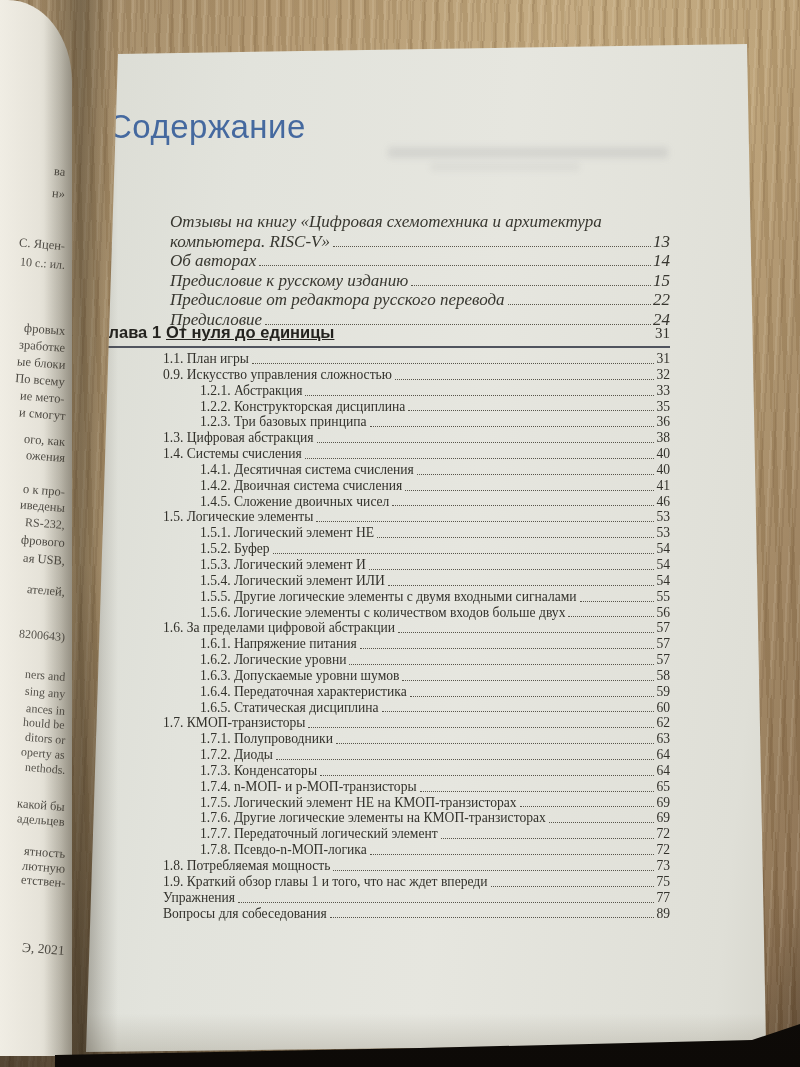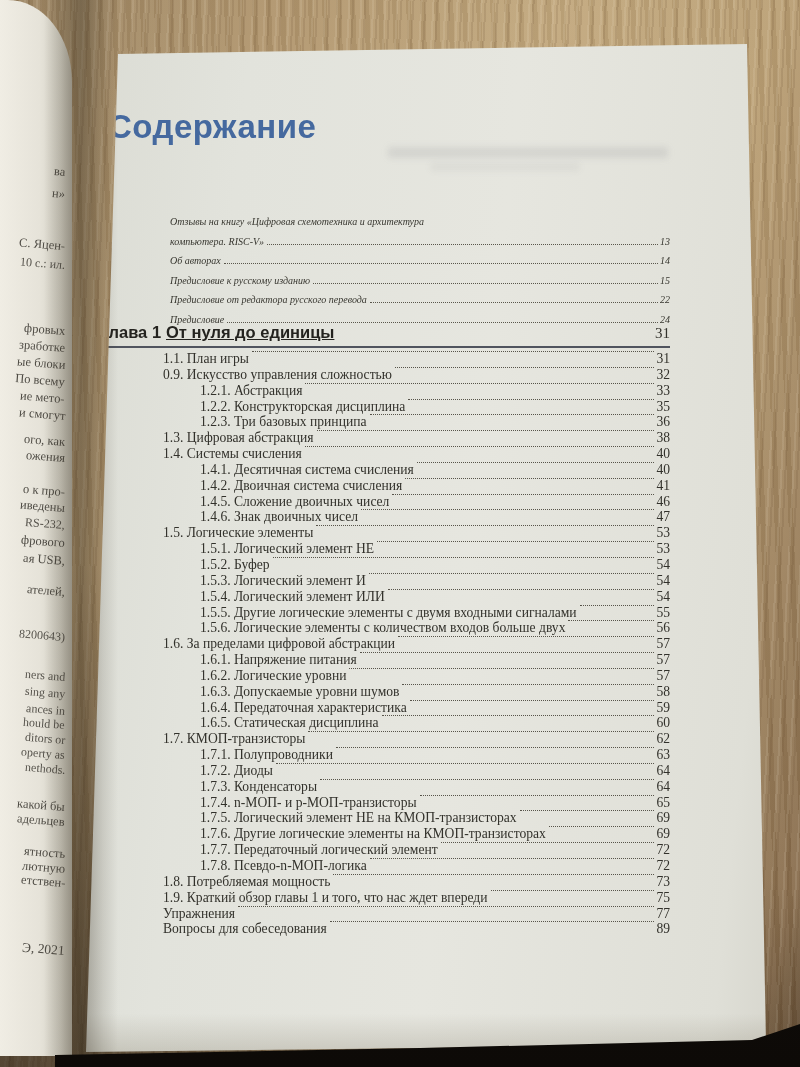--- a/index.html
+++ b/index.html
@@ -40,45 +40,45 @@
     clip-path:polygon(118px 54px, 747px 44px, 766px 1044px, 86px 1052px);
     background:
       linear-gradient(180deg, rgba(140,130,110,.18) 0%, rgba(0,0,0,0) 3%, rgba(0,0,0,0) 95%, rgba(95,85,62,.28) 100%),
       linear-gradient(96deg,#c6c7be 0%,#dadbd3 7%,#e2e3dc 28%,#e6e6df 58%,#dfdfd7 90%,#d3d2c9 100%);
     filter:drop-shadow(3px 4px 5px rgba(55,38,22,.5));}
 
   .ghost{position:absolute;background:rgba(118,120,126,.15);filter:blur(3px);
     border-radius:3px;}
 
   .page-title{position:absolute;left:108px;top:108px;
-    font-family:"Liberation Sans", sans-serif;font-weight:700;
+    font-family:"Liberation Sans", sans-serif;font-weight:400;
     font-size:33px;letter-spacing:.5px;color:#45699f;}
 
   
   .front-matter{position:absolute;left:170px;top:212px;width:500px;
-    font-style:italic;font-size:10px;line-height:19.5px;color:#37362f;}
+    font-style:italic;font-size:17px;line-height:19.5px;color:#37362f;}
   .fm-row{display:flex;align-items:baseline;}
   .fm-leader{flex:1;border-bottom:1.6px dotted #5a574c;margin:0 2px 3px 3px;min-width:12px;}
   .fm-page{font-style:italic;}
 
   
   .chapter-row{position:absolute;left:100px;top:323px;width:570px;
     display:flex;align-items:baseline;
     font-family:"Liberation Sans", sans-serif;font-weight:700;
     font-size:16.5px;color:#24231f;}
   .ch-label{width:66px;}
   .ch-title{flex:1;text-decoration:underline;}
   .ch-page{font-family:"Liberation Serif", serif;font-weight:400;font-size:15px;color:#33322c;}
   .chapter-rule{position:absolute;left:100px;top:346px;width:570px;height:2px;
     background:#50545e;}
 
   
   .toc{position:absolute;left:163px;top:351px;width:507px;
     font-size:13.6px;line-height:15.85px;color:#32312b;}
-  .toc-row{display:flex;align-items:flex-start;}
+  .toc-row{display:flex;align-items:flex-end;}
   .toc-row.lvl2{padding-left:37px;}
   .t-leader{flex:1;border-bottom:1.6px dotted #57544a;margin:0 1px 3px 3px;min-width:10px;}
   .t-page{padding-left:1px;}
 
   
   .bottom-dark{position:absolute;inset:0;z-index:8;pointer-events:none;
     clip-path:polygon(55px 1055px, 420px 1048px, 752px 1040px, 800px 1024px, 800px 1067px, 55px 1067px);
     background:linear-gradient(180deg,#2a221a 0%,#17120d 40%,#0d0a07 100%);}
 </style>
 </head>
@@ -211,25 +211,20 @@
         <div class="toc-row lvl2">
           <span>1.4.2. Двоичная система счисления</span>
           <span class="t-leader"></span>
           <span class="t-page">41</span>
         </div>
         <div class="toc-row lvl2">
           <span>1.4.5. Сложение двоичных чисел</span>
           <span class="t-leader"></span>
           <span class="t-page">46</span>
         </div>
-        <div class="toc-row lvl2">
-          <span>1.4.6. Знак двоичных чисел</span>
-          <span class="t-leader"></span>
-          <span class="t-page">47</span>
-        </div>
         <div class="toc-row lvl1">
           <span>1.5. Логические элементы</span>
           <span class="t-leader"></span>
           <span class="t-page">53</span>
         </div>
         <div class="toc-row lvl2">
           <span>1.5.1. Логический элемент НЕ</span>
           <span class="t-leader"></span>
           <span class="t-page">53</span>
         </div>

